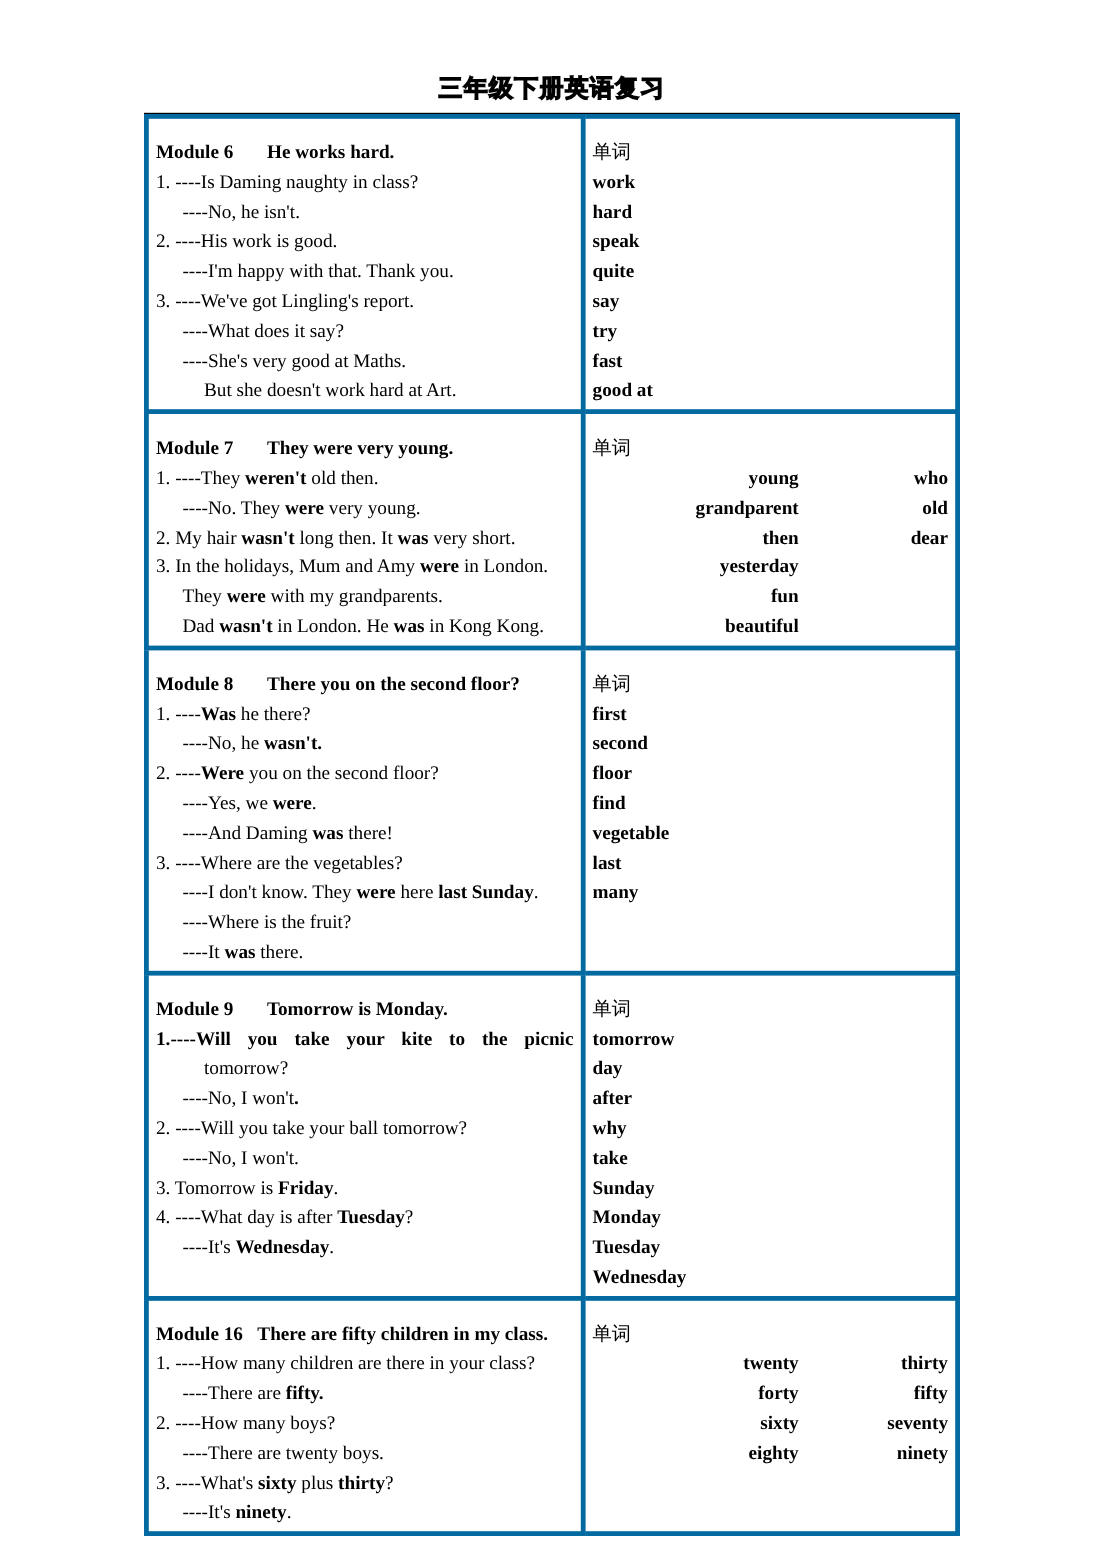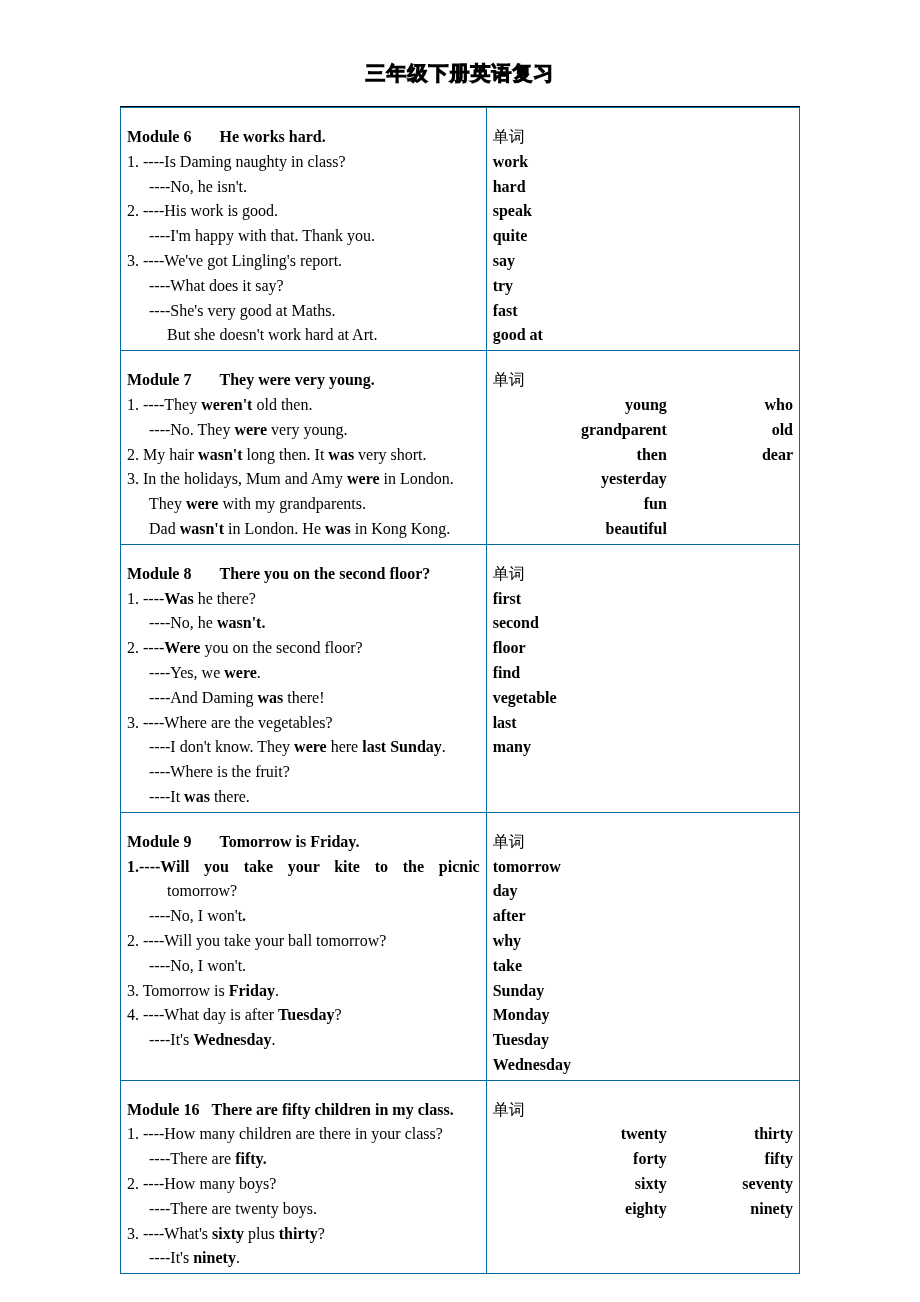--- a/index.html
+++ b/index.html
@@ -9,21 +9,21 @@
     font-family: "Times New Roman", "SimSun", serif;
     font-size: 16px;
     color: #000;
     width: 920px;
   }
   .page {
     padding: 60px 120px 60px 120px;
   }
   .title-wrap {
     text-align: center;
-    margin-bottom: 18px;
+    margin-bottom: 6px;
   }
   .title {
     display: inline-block;
     font-family: "SimHei", "Microsoft YaHei", sans-serif;
     font-weight: bold;
     font-size: 20px;
     color: #fff;
     -webkit-text-stroke: 1px #000;
     letter-spacing: 1px;
   }
@@ -31,21 +31,21 @@
     border-bottom: 1px solid #000;
     height: 1px;
     margin-bottom: 0;
   }
   table.main {
     border-collapse: collapse;
     width: 100%;
     table-layout: fixed;
   }
   table.main td {
-    border: 1px solid #0369a1;
+    border: 4px solid #0369a1;
     vertical-align: top;
     padding: 17px 6px 2px 6px;
     line-height: 1.55;
   }
   td.left-col { width: 54%; }
   td.right-col { width: 46%; }
   .mod-title { font-weight: bold; }
   .gap { display: inline-block; width: 28px; }
   .indent { padding-left: 22px; display: block; }
   .indent2 { padding-left: 40px; display: block; }
@@ -149,21 +149,21 @@
         <div><b>floor</b></div>
         <div><b>find</b></div>
         <div><b>vegetable</b></div>
         <div><b>last</b></div>
         <div><b>many</b></div>
       </td>
     </tr>
 
     <tr>
       <td class="left-col">
-        <div><span class="mod-title">Module 9</span><span class="gap"></span><span class="mod-title">Tomorrow is Friday.</span></div>
+        <div><span class="mod-title">Module 9</span><span class="gap"></span><span class="mod-title">Tomorrow is Monday.</span></div>
         <div class="justify"><span>1.----Will</span> <span>you</span> <span>take</span> <span>your</span> <span>kite</span> <span>to</span> <span>the</span> <span>picnic</span></div>
         <span class="indent2">tomorrow?</span>
         <span class="indent"><span>----No, I won't</span><b>.</b></span>
         <div>2. ----Will you take your ball tomorrow?</div>
         <span class="indent">----No, I won't.</span>
         <div><span>3. Tomorrow is </span><b>Friday</b><span>.</span></div>
         <div><span>4. ----What day is after </span><b>Tuesday</b><span>?</span></div>
         <span class="indent"><span>----It's </span><b>Wednesday</b><span>.</span></span>
       </td>
       <td class="right-col">

